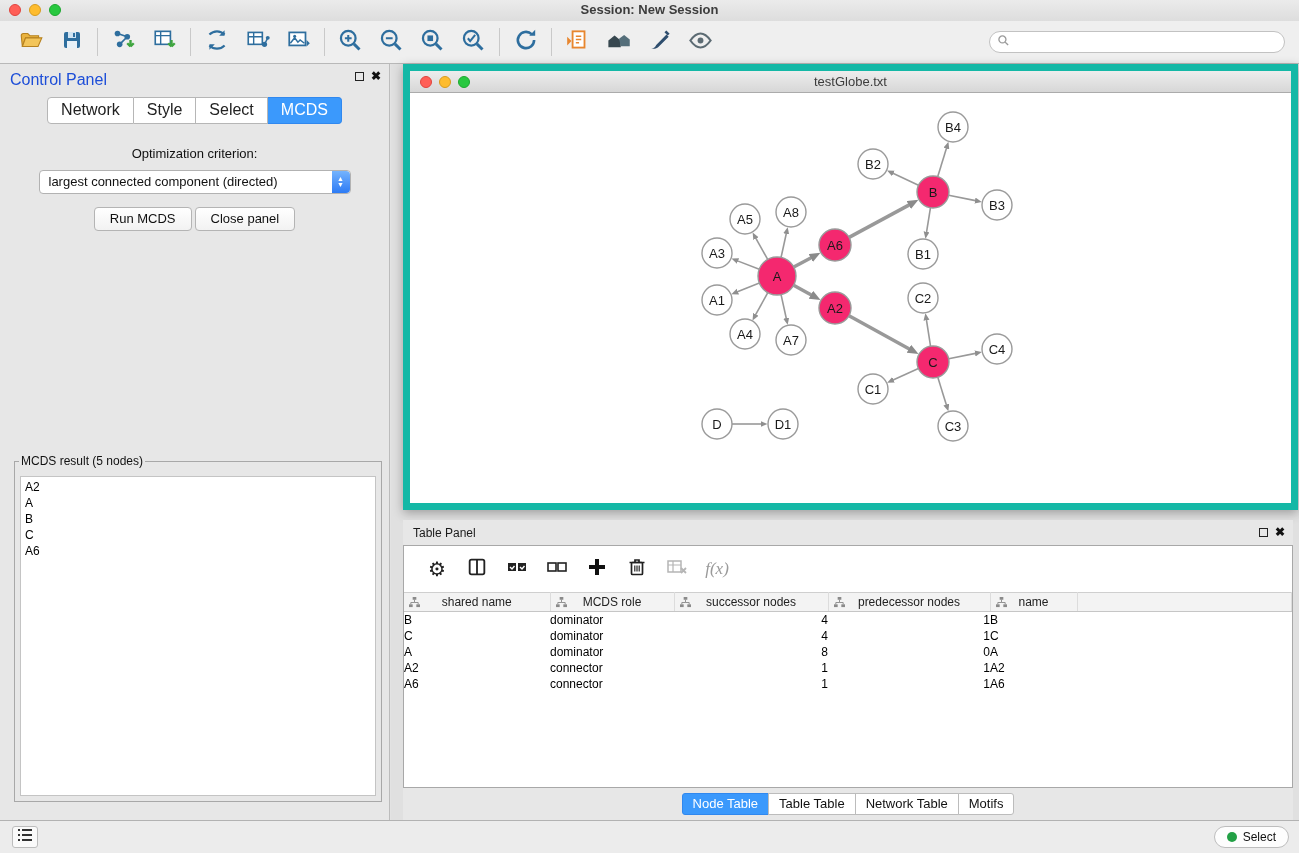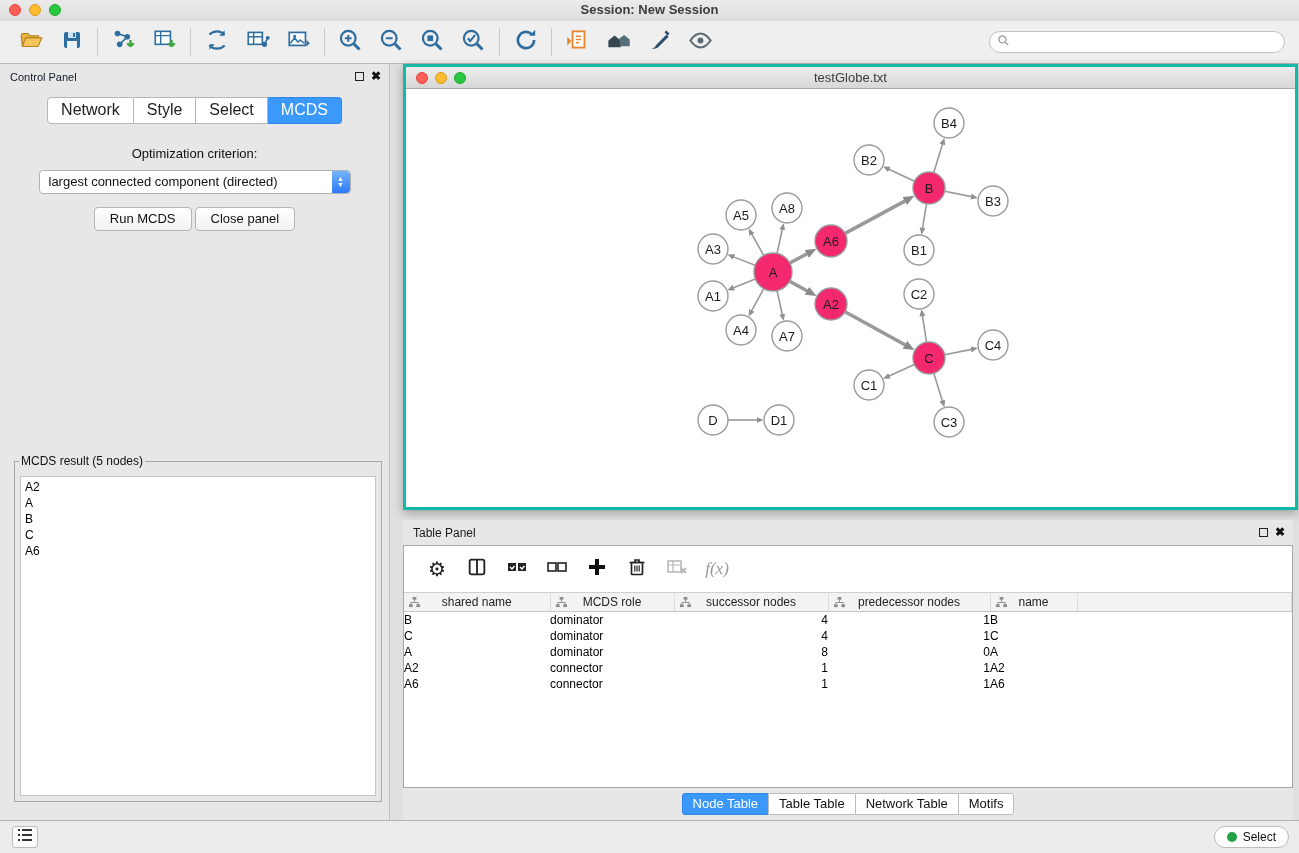--- a/index.html
+++ b/index.html
@@ -24,21 +24,21 @@
   .search { margin-left:auto; margin-right:4px; width:296px; height:22px; border:1px solid #c2c2c2;
     border-radius:11px; background:#fff; display:flex; align-items:center; padding:0 7px; gap:4px; }
   .search input { border:none; outline:none; flex:1; font-size:12px; background:transparent; font-family:"Liberation Sans",sans-serif; }
 
   
   .main { position:absolute; top:64px; left:0; right:0; bottom:33px; }
 
   
   .control-panel { position:absolute; left:0; top:0; width:390px; bottom:0; background:#e7e7e7; border-right:1px solid #bcbcbc; }
   .cp-header { position:relative; height:26px; }
-  .cp-title { font-size:11px; color:#0f172a; padding:7px 0 0 10px; }
+  .cp-title { font-size:16px; color:#1d4ed8; padding:7px 0 0 10px; }
   .panel-icons { position:absolute; right:8px; top:7px; display:flex; gap:7px; align-items:center; }
   .float-icon { width:9px; height:9px; border:1.5px solid #222; display:inline-block; }
   .close-icon { font-size:12px; font-weight:bold; color:#111; line-height:10px; }
   .cp-tabs { display:flex; justify-content:center; margin-top:7px; }
   .cp-tab { font-size:16px; padding:3px 13px 4px; background:#fff; border:1px solid #b6b6b6; border-left:none; color:#222; }
   .cp-tab:first-child { border-left:1px solid #b6b6b6; border-radius:4px 0 0 4px; }
   .cp-tab:last-child { border-radius:0 4px 4px 0; }
   .cp-tab.active { background:#3b99fc; border-color:#3088ef; color:#fff; }
   .cp-opt-label { text-align:center; font-size:13px; color:#111; margin-top:22px; }
   .cp-select { margin:9px auto 0; width:312px; height:24px; background:#fff; border:1px solid #b2b2b2;
@@ -55,21 +55,21 @@
   .cp-fieldset legend { font-size:12px; color:#111; padding:0 2px; }
   .cp-result-list { position:absolute; left:5px; right:5px; top:8px; bottom:5px; background:#fff;
     border:1px solid #c4c4c4; font-size:12px; color:#000; padding:2px 4px; overflow:auto; }
   .cp-result-list div { line-height:16px; }
 
   
   .right { position:absolute; left:391px; right:0; top:0; bottom:0; background:#e0e0e0; }
 
   
   .net-window { position:absolute; left:12px; top:0; right:1px; height:446px;
-    border:3px solid #14b8a6; box-shadow:0 3px 10px rgba(0,0,0,.3); background:#fff; }
+    border:7px solid #14b8a6; box-shadow:0 3px 10px rgba(0,0,0,.3); background:#fff; }
   .net-titlebar { height:22px; background:linear-gradient(#ededed,#d7d7d7); border-bottom:1px solid #ababab; position:relative; }
   .net-traffic { position:absolute; left:10px; top:5px; display:flex; gap:7px; }
   .net-traffic .tl { width:12px; height:12px; }
   .net-title { text-align:center; font-size:13px; color:#3c3c3c; line-height:21px; }
   .net-canvas { position:absolute; top:22px; left:0; right:0; bottom:0; background:#fff; overflow:hidden; }
 
   
   .table-panel { position:absolute; left:12px; top:456px; right:6px; bottom:0; background:#e7e7e7; }
   .tp-header { position:relative; height:25px; }
   .tp-title { font-size:12px; color:#1a1a1a; padding:6px 0 0 10px; }

